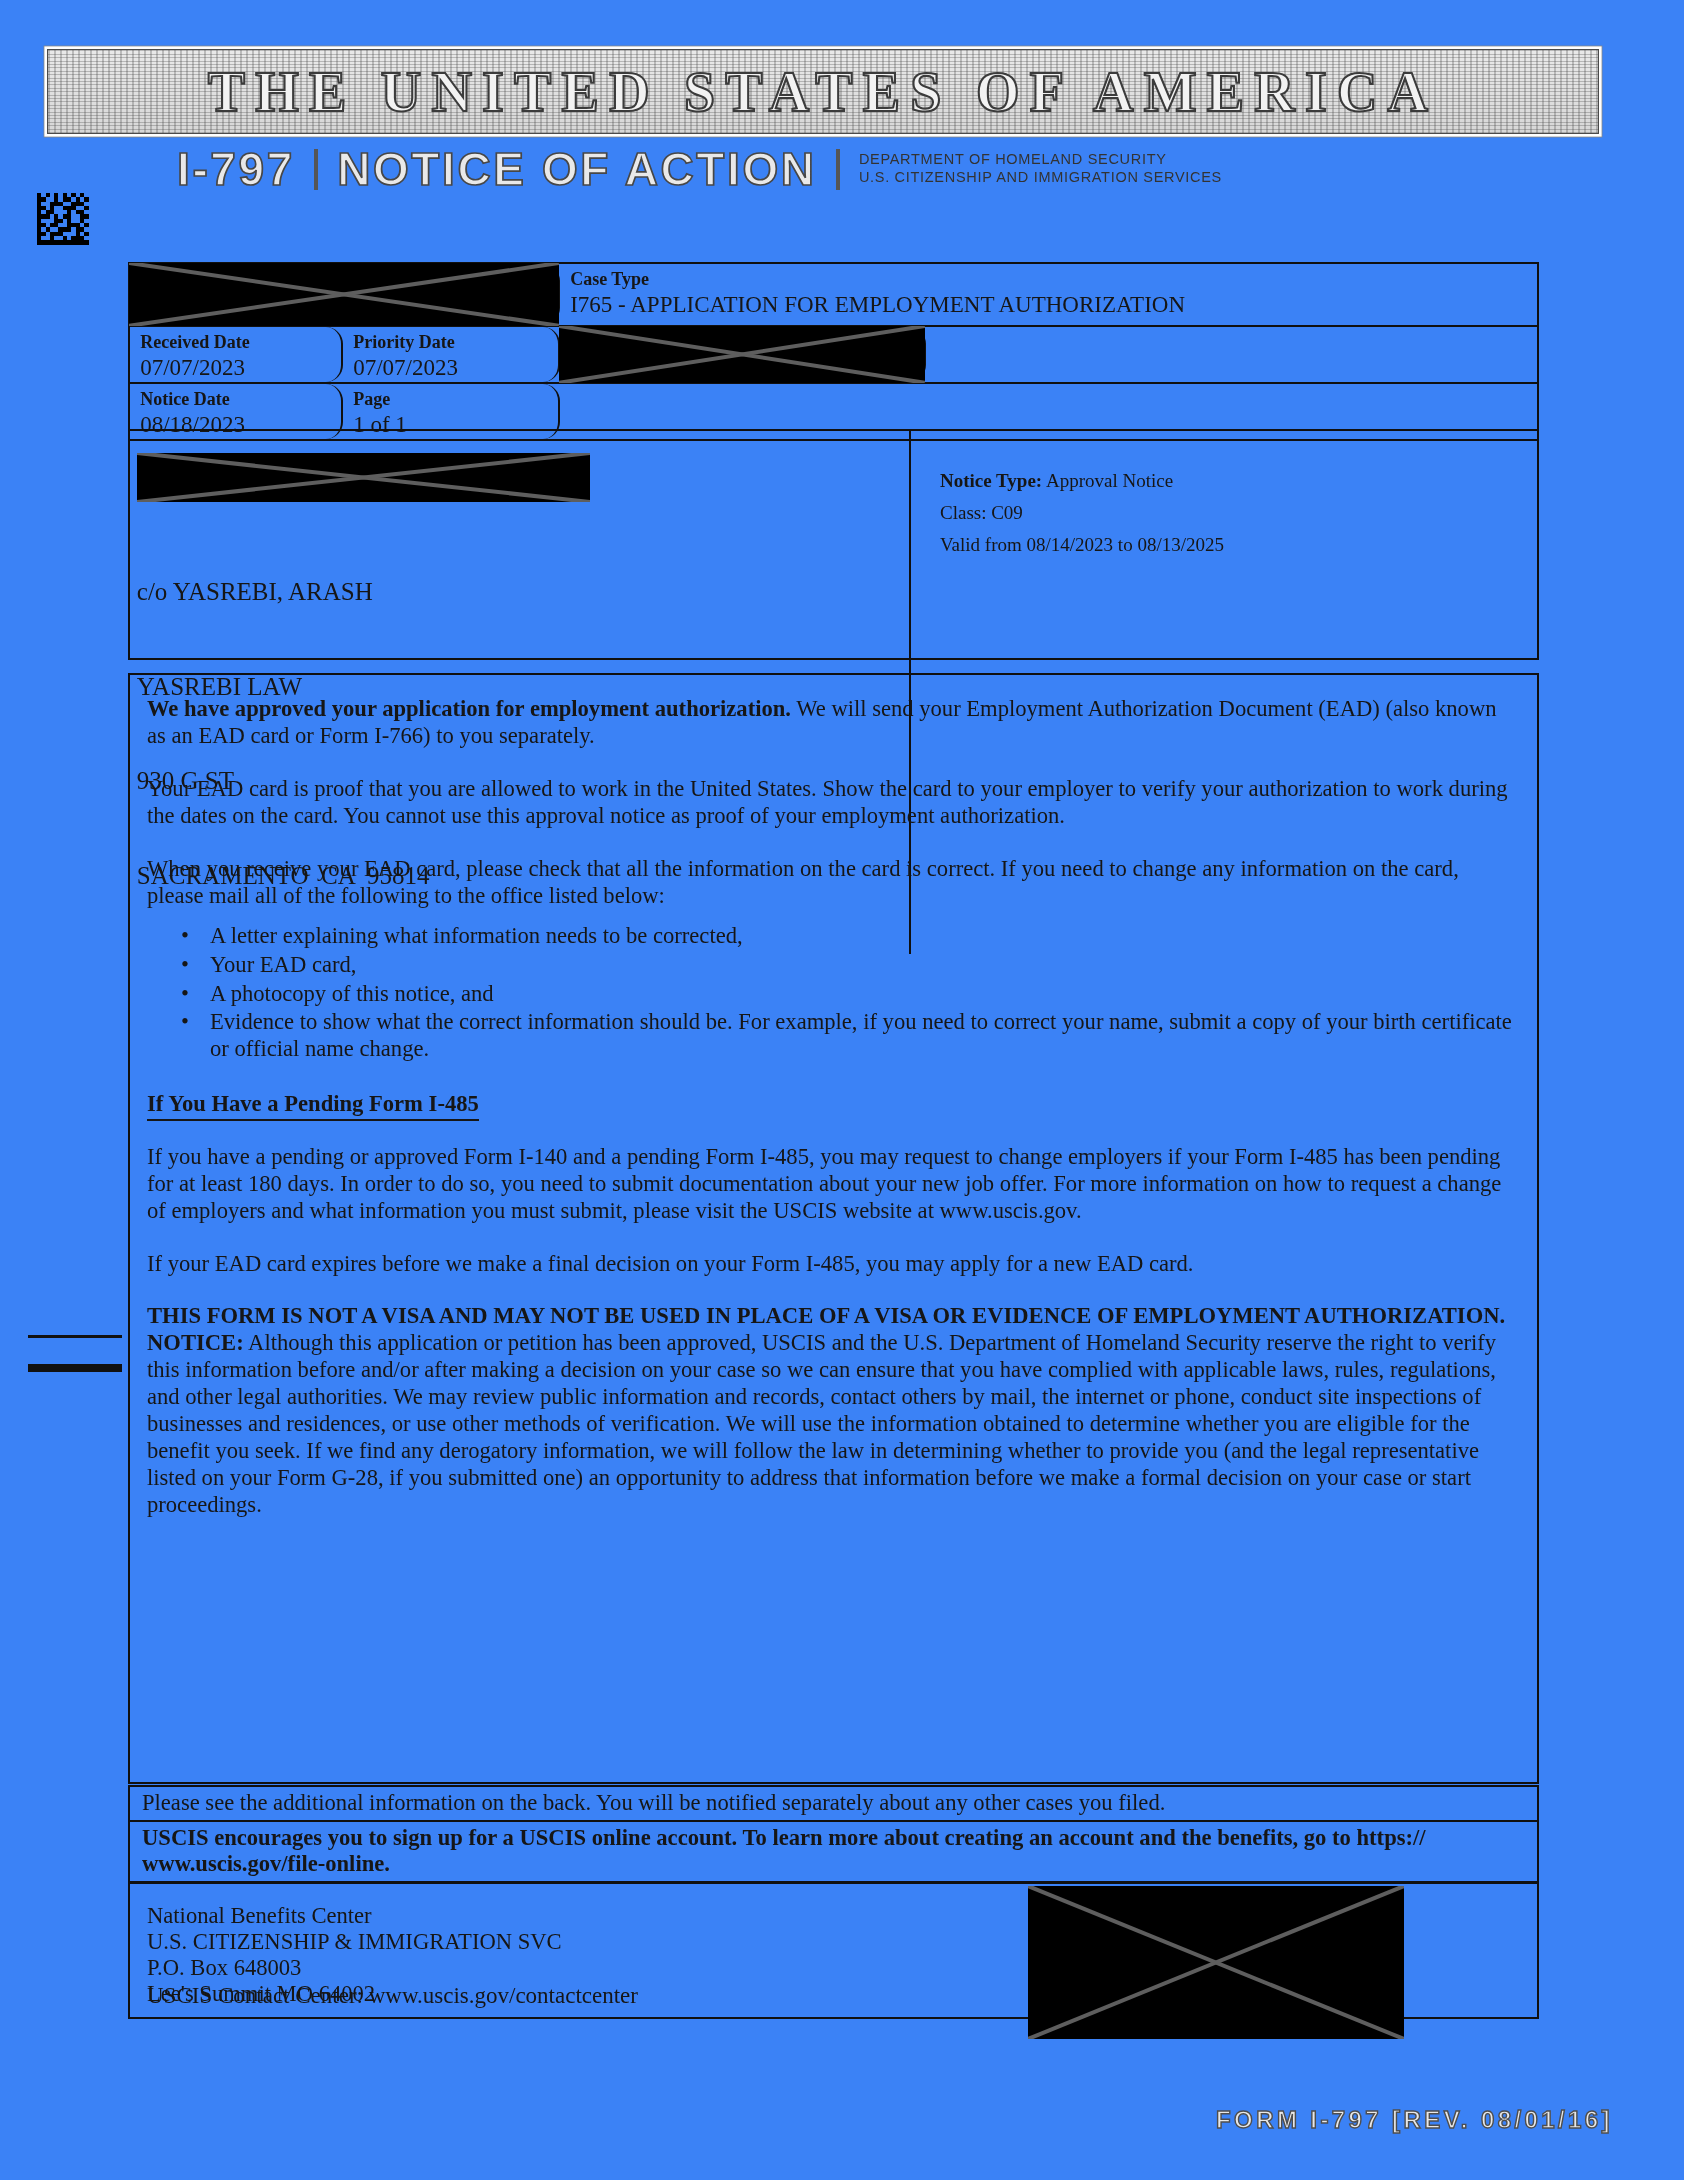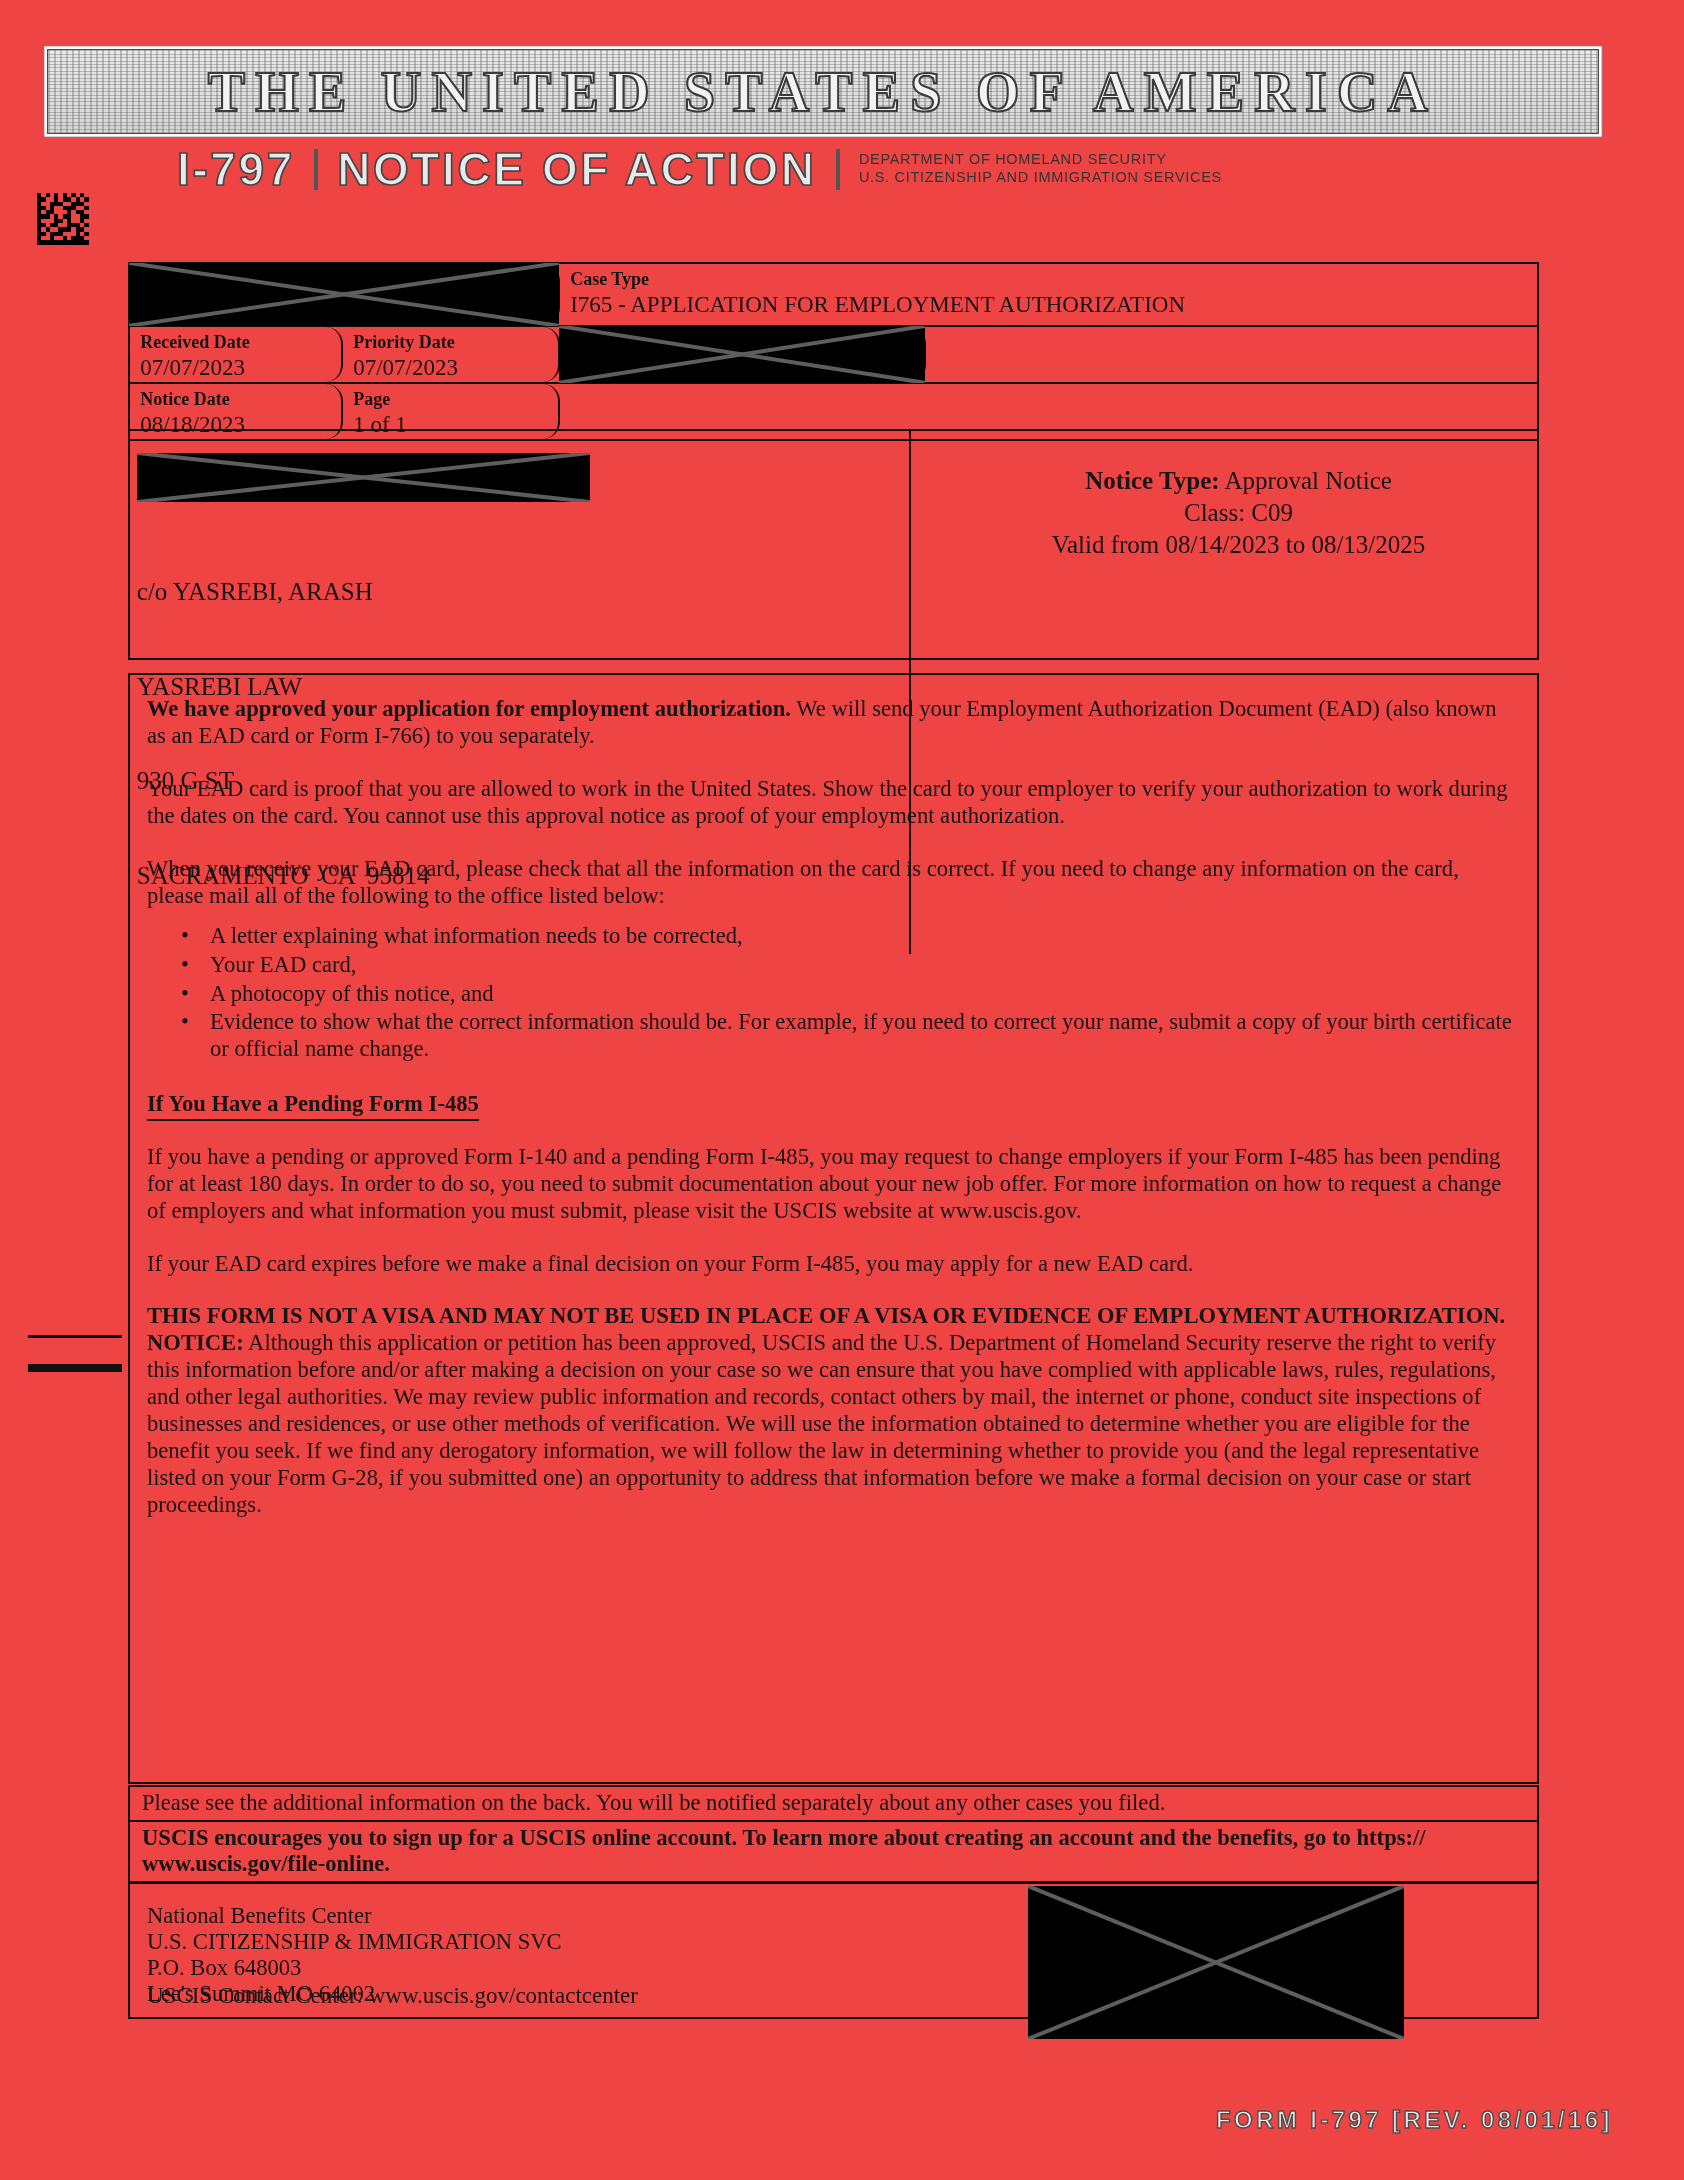--- a/index.html
+++ b/index.html
@@ -1,17 +1,17 @@
 <!DOCTYPE html>
 <html style="font-size:13.6px"><head>
 <meta charset="utf-8">
 <style>
   html,body { margin:0; padding:0; background:#9a9a9a; }
   .page {
-    position:relative; width:1685px; height:2181px; background:#ef4444;
+    position:relative; width:1685px; height:2181px; background:#3b82f6;
     font-family:"Liberation Serif", serif; color:#161616; overflow:hidden;
     margin:0 auto;
   }
   
   .banner {
     position:absolute; left:47px; top:49px; width:1550px; height:83px;
     border:1.7px solid #4a4a4a;
     background:
       repeating-linear-gradient(90deg, rgba(70,70,70,.28) 0 1.7px, rgba(255,255,255,0) 1.7px 6px),
       repeating-linear-gradient(0deg, rgba(70,70,70,.30) 0 0.9px, rgba(255,255,255,0) 0.9px 3.4px),
@@ -54,21 +54,21 @@
   .ct-label { font-weight:bold; font-size:18px; line-height:20.4px; }
   .ct-value { font-size:23px; line-height:26.4px; margin-top:2.6px; }
   .ct-redact { padding:0; }
   .ct-redact .redaction { position:absolute; left:-0.9px; top:-0.9px; right:-0.9px; bottom:-0.9px; }
   
   .addr-section { position:absolute; left:128px; top:429px; width:1411px; height:231px;
                   display:grid; grid-template-columns:781px 1fr;
                   border:2.6px solid #101010; box-sizing:border-box; }
   .addr-left { position:relative; border-right:2.6px solid #101010; padding:22px 0 0 6.8px; box-sizing:border-box; }
   .addr-lines { margin-top:60px; font-size:25px; line-height:31.5px; white-space:pre; }
-  .addr-right { padding:34px 0 0 29px; font-size:25px; line-height:32px;text-align:center; }
+  .addr-right { padding:34px 0 0 29px; font-size:19px; line-height:32px; }
   .addr-right .lbl { font-weight:bold; }
   
   .body-box { position:absolute; left:128px; top:673px; width:1411px; height:1111px;
               border:2.6px solid #101010; box-sizing:border-box; padding:20.4px 20.4px 0 17px; }
   .body-box p { margin:0 0 25.6px 0; font-size:22.6px; line-height:27px; }
   .bullets { margin:6.8px 0 29px 0; }
   .bullet-row { display:flex; font-size:22.6px; line-height:27px; margin-bottom:1.7px; }
   .bullet-dot { width:29px; margin-left:34px; flex:none; }
   .section-heading { font-size:22.6px; font-weight:bold; margin:0 0 22px 0; }
   .section-heading span { display:inline-block; border-bottom:2.6px solid #161616; padding-bottom:1.7px; }

